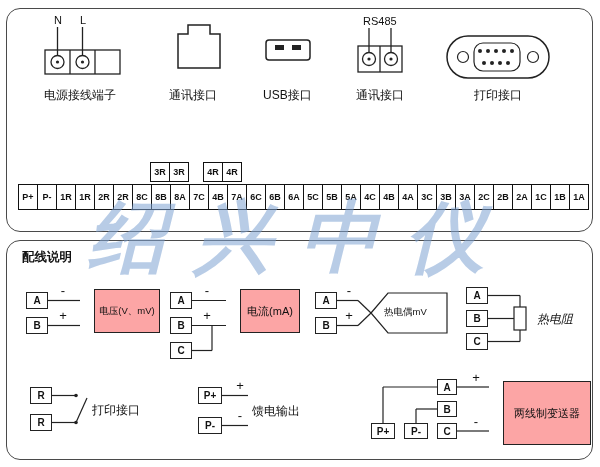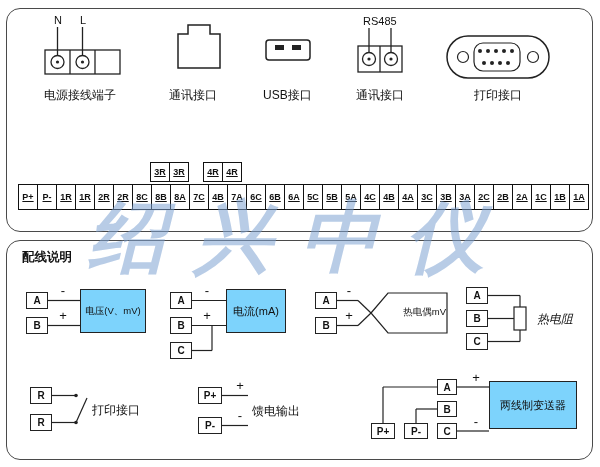--- a/index.html
+++ b/index.html
@@ -6,25 +6,25 @@
   body{
     width:600px;height:467px;position:relative;background:#fff;overflow:hidden;
     font-family:"Liberation Sans","DejaVu Sans",sans-serif;color:#111;
   }
   .panel{position:absolute;border:1.5px solid #4a4a4a;border-radius:14px;background:transparent;z-index:0;}
   .lbl{position:absolute;font-size:12px;color:#111;white-space:nowrap;z-index:2;}
   .small-lbl{font-size:11px;}
   .sign{position:absolute;font-size:13px;line-height:13px;color:#111;z-index:2;width:10px;text-align:center;}
   .tbox{position:absolute;box-sizing:border-box;border:1.2px solid #222;background:#fff;display:flex;
         align-items:center;justify-content:center;font-size:10px;font-weight:bold;color:#111;z-index:2;}
-  .dbox{position:absolute;box-sizing:border-box;border:1.3px solid #222;background:#7dd3fc;display:flex;
-        align-items:center;justify-content:center;text-align:center;color:#111;z-index:2;white-space:nowrap;}
+  .dbox{position:absolute;box-sizing:border-box;border:1.3px solid #222;background:#fca5a5;display:flex;
+        align-items:center;justify-content:center;text-align:center;color:#111;z-index:2;white-space:nowrap;margin-left:14px;}
   .strip{position:absolute;display:flex;z-index:2;}
   .strip .cell{box-sizing:border-box;width:20px;border:1px solid #111;background:#fff;display:flex;
-        align-items:center;justify-content:center;font-size:9px;font-weight:bold;margin-left:-1px;color:#111;text-decoration:underline;}
+        align-items:center;justify-content:center;font-size:9px;font-weight:bold;margin-left:-1px;color:#111;}
   .strip .cell:first-child{margin-left:0;}
   .strip-main .cell{height:26px;}
   .strip-top .cell{height:20px;}
   .wm{position:absolute;left:88px;top:186px;font-size:78px;font-weight:bold;font-style:italic;
       letter-spacing:28px;color:rgba(125,162,210,0.55);z-index:10;pointer-events:none;white-space:nowrap;}
   .title-lbl{font-weight:600;font-size:12.5px;}
 </style>
 </head>
 <body>
 
@@ -181,21 +181,21 @@
 <div class="tbox" style="left:170px;top:317px;width:22px;height:17px;">B</div>
 <div class="tbox" style="left:170px;top:342px;width:22px;height:17px;">C</div>
 <div class="sign" style="left:202px;top:284px;">-</div>
 <div class="sign" style="left:202px;top:309px;">+</div>
 <div class="dbox" style="left:226px;top:289px;width:60px;height:44px;font-size:11px;">电流(mA)</div>
 
 <div class="tbox" style="left:315px;top:292px;width:22px;height:17px;">A</div>
 <div class="tbox" style="left:315px;top:317px;width:22px;height:17px;">B</div>
 <div class="sign" style="left:344px;top:284px;">-</div>
 <div class="sign" style="left:344px;top:309px;">+</div>
-<div class="lbl" style="left:384px;top:306px;width:62px;text-align:right;font-size:9.5px;">热电偶mV</div>
+<div class="lbl" style="left:384px;top:306px;width:62px;text-align:left;font-size:9.5px;">热电偶mV</div>
 
 <div class="tbox" style="left:466px;top:287px;width:22px;height:17px;">A</div>
 <div class="tbox" style="left:466px;top:310px;width:22px;height:17px;">B</div>
 <div class="tbox" style="left:466px;top:333px;width:22px;height:17px;">C</div>
 <div class="lbl" style="left:537px;top:311px;font-style:italic;">热电阻</div>
 
 <div class="tbox" style="left:30px;top:387px;width:22px;height:17px;">R</div>
 <div class="tbox" style="left:30px;top:414px;width:22px;height:17px;">R</div>
 <div class="lbl" style="left:92px;top:402px;">打印接口</div>
 
@@ -205,13 +205,13 @@
 <div class="sign" style="left:235px;top:409px;">-</div>
 <div class="lbl" style="left:252px;top:403px;">馈电输出</div>
 
 <div class="tbox" style="left:371px;top:423px;width:24px;height:16px;">P+</div>
 <div class="tbox" style="left:404px;top:423px;width:24px;height:16px;">P-</div>
 <div class="tbox" style="left:437px;top:379px;width:20px;height:16px;">A</div>
 <div class="tbox" style="left:437px;top:401px;width:20px;height:16px;">B</div>
 <div class="tbox" style="left:437px;top:423px;width:20px;height:16px;">C</div>
 <div class="sign" style="left:471px;top:371px;">+</div>
 <div class="sign" style="left:471px;top:415px;">-</div>
-<div class="dbox" style="left:489px;top:381px;width:88px;height:48px;font-size:11px;">两线制变送器</div>
+<div class="dbox" style="left:489px;top:381px;width:88px;height:64px;font-size:11px;">两线制变送器</div>
 
 </body></html>

